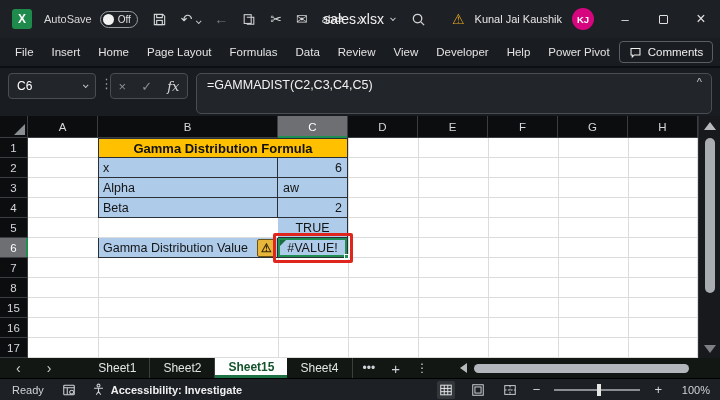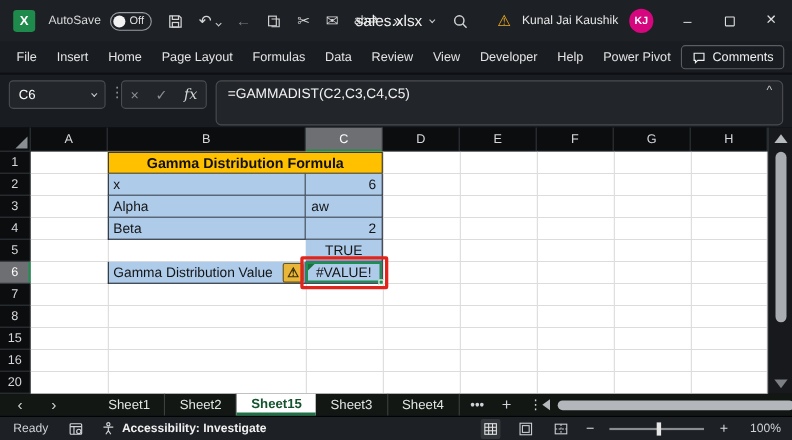--- a/index.html
+++ b/index.html
@@ -259,21 +259,21 @@
         <div class="row-h sel">6</div>
 
         <div class="row-h">7</div>
 
         <div class="row-h">8</div>
 
         <div class="row-h">15</div>
 
         <div class="row-h">16</div>
 
-        <div class="row-h">20</div>
+        <div class="row-h">17</div>
 
     </div>
 
     <div class="cells">
       <div class="vline" style="left:70px"></div>
       <div class="vline" style="left:250px"></div>
       <div class="vline" style="left:320px"></div>
       <div class="vline" style="left:390px"></div>
       <div class="vline" style="left:460px"></div>
       <div class="vline" style="left:530px"></div>
@@ -314,21 +314,20 @@
       <span>‹</span>
       <span>›</span>
     </div>
 
       <div class="stab">Sheet1</div>
 
       <div class="stab">Sheet2</div>
 
       <div class="stab active">Sheet15</div>
 
-      <div class="stab">Sheet3</div>
 
       <div class="stab">Sheet4</div>
 
     <div class="smisc">
       <span class="mi">•••</span>
       <span class="mi plus">+</span>
       <span class="mi">⋮</span>
     </div>
     <div class="hscroll">
       <span class="hs-left"></span>

